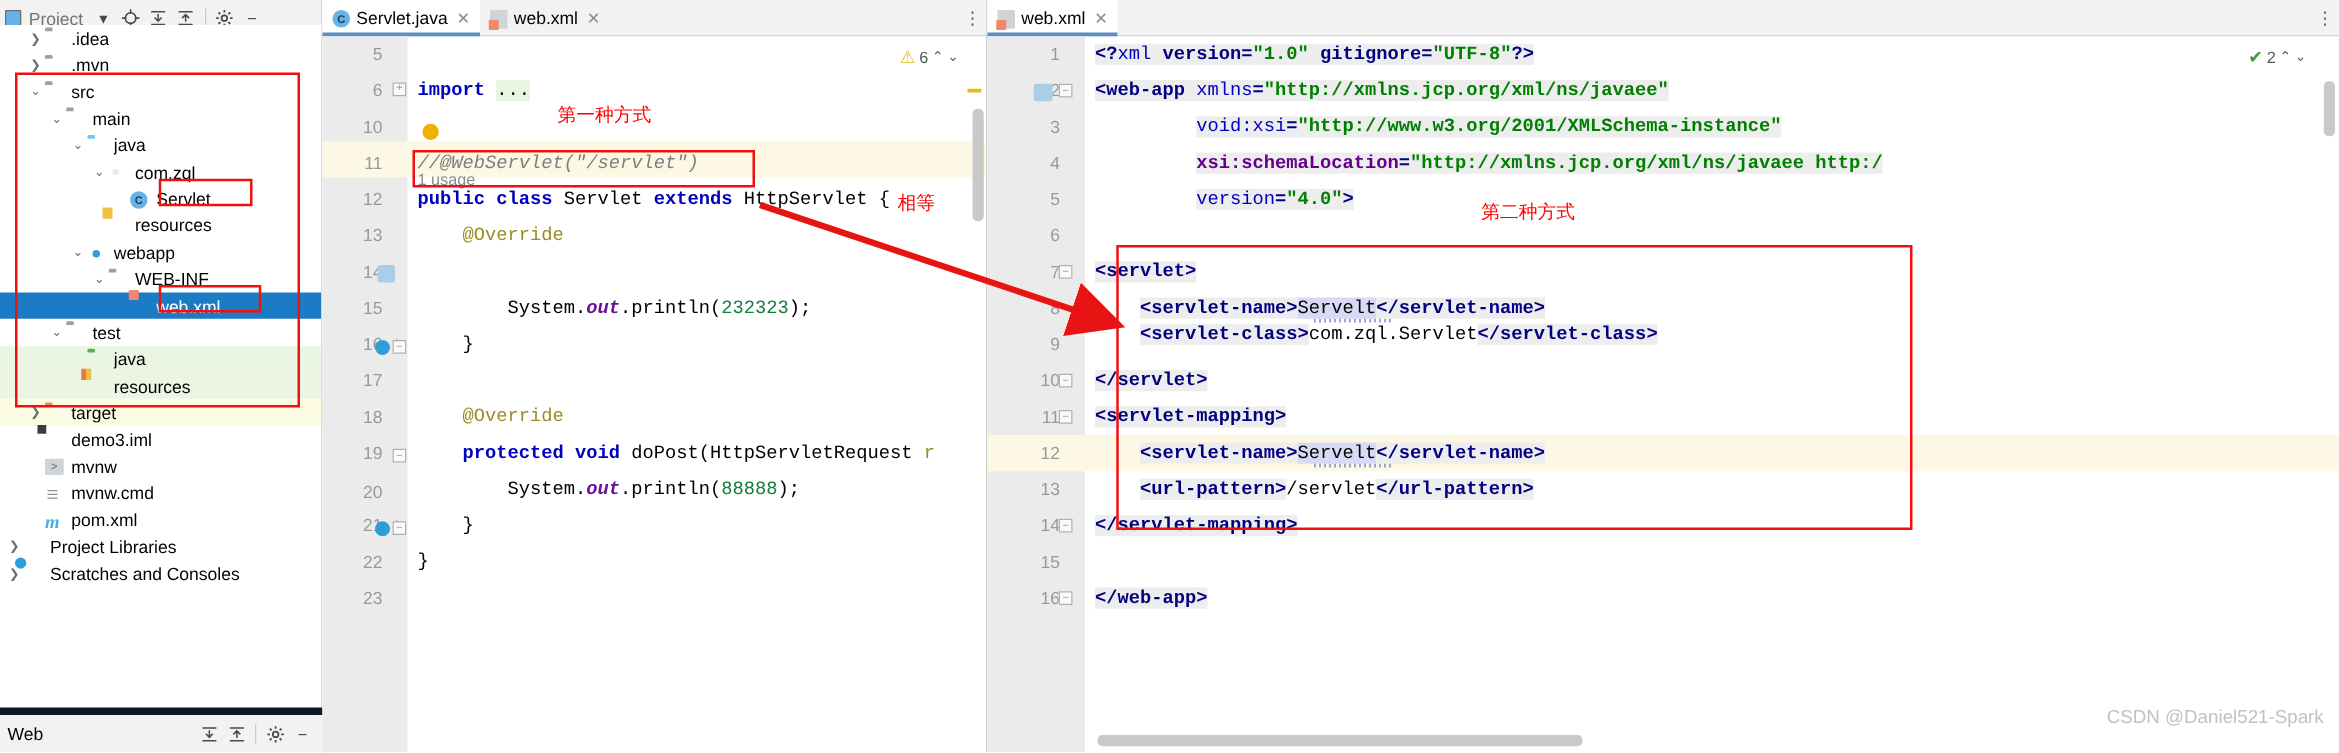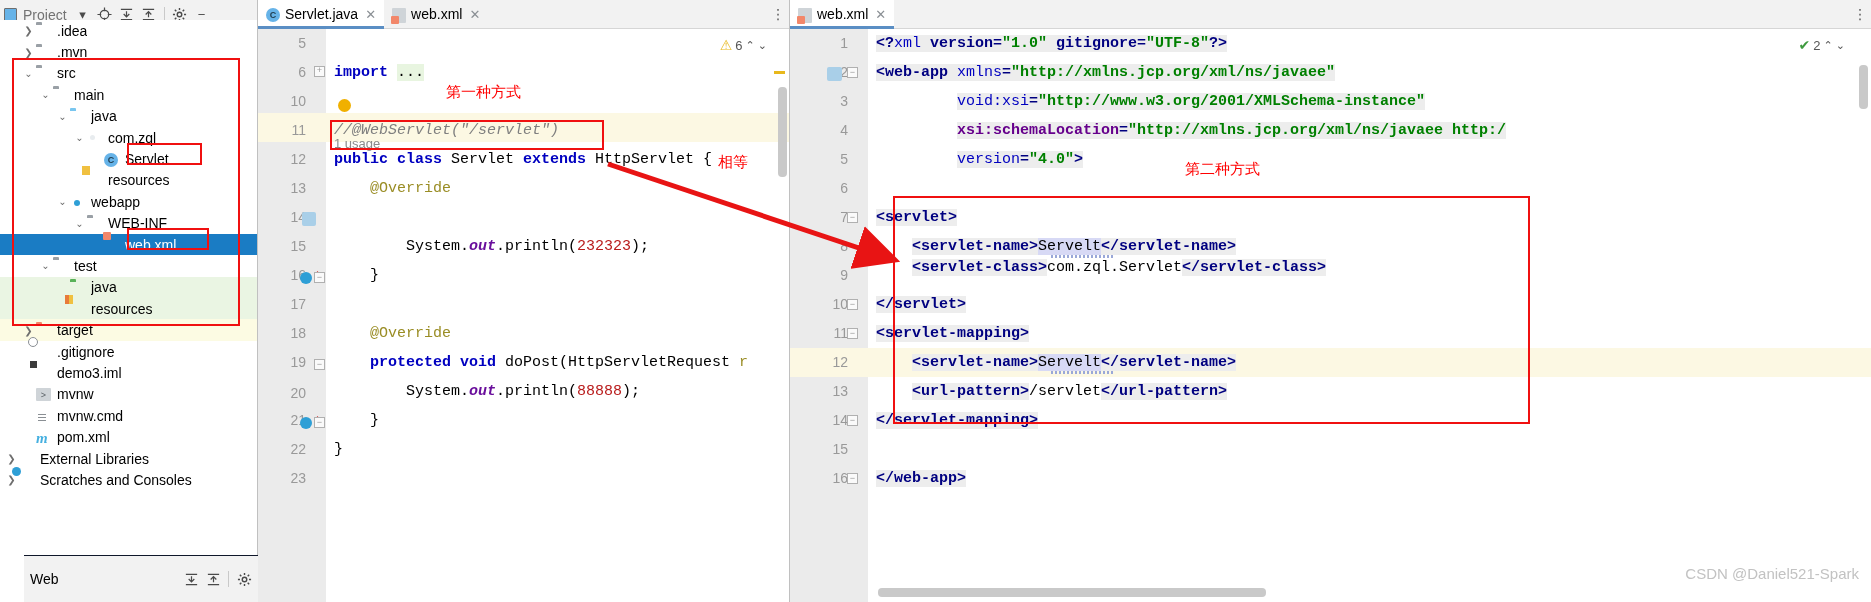--- a/index.html
+++ b/index.html
@@ -78,23 +78,23 @@
   .pkg-ico{width:15px;height:12px;background:#9aa0a6;border-radius:1px;position:relative;top:1px;}
   .pkg-ico::after{content:"";position:absolute;left:3px;top:3px;width:5px;height:5px;border-radius:50%;background:#e8ecef;}
   .git-ico{width:13px;height:15px;background:#cfd4d8;border-radius:1px;position:relative;top:1px;}
   .git-ico::after{content:"";position:absolute;right:-2px;bottom:-1px;width:8px;height:8px;border-radius:50%;border:1.5px solid #8a8f94;background:#fff;}
   .iml-ico{width:13px;height:15px;background:#cfd4d8;border-radius:1px;position:relative;top:1px;}
   .iml-ico::after{content:"";position:absolute;right:-1px;bottom:-1px;width:7px;height:7px;background:#3b3b3b;}
 
   .hl-box { position: absolute; border: 2.5px solid #f01010; pointer-events: none; z-index: 6; }
 
   #web-bar {
-    position: absolute; bottom: 0; left: 0; width: 258px; height: 47px;
-    background: #f2f2f2; border-top: 1px solid #0f172a;
-    display: flex; align-items: center; padding: 0 6px; gap: 2px; margin-left: 24px;
+    position: absolute; bottom: 0; left: 0; width: 258px; height: 36px;
+    background: #f2f2f2; border-top: 6px solid #0f172a;
+    display: flex; align-items: center; padding: 0 6px; gap: 2px;
   }
   #web-bar .wlabel { font-size: 14px; flex: 1; }
 
   
   #center-editor { width: 532px; flex: 0 0 532px; position: relative; background: #ffffff; border-right: 1px solid #c0c0c0; }
   .tabbar { height: 29px; background: #f2f2f2; display: flex; align-items: stretch; border-bottom: 1px solid #d6d6d6; position: relative; }
   .etab { display: flex; align-items: center; padding: 0 8px; gap: 5px; font-size: 14px; position: relative; }
   .etab.active { background: #ffffff; }
   .etab.active::after { content:""; position:absolute; left:0; right:0; bottom:-1px; height:3px; background:#5a8ec4; }
   .etab .x { color: #8a8f94; font-size: 13px; margin-left: 2px; }
@@ -102,21 +102,21 @@
   .kebab { width: 22px; display: flex; align-items: center; justify-content: center; color: #5a5a5a; letter-spacing: 0; font-size: 14px; }
 
   .ed-body { position: absolute; top: 29px; left: 0; right: 0; bottom: 0; overflow: hidden; }
   .gutter { position: absolute; top:0; bottom:0; left:0; width: 68px; background: #ebebeb; }
   .lnum { position:absolute; left: 4px; width: 26px; text-align: right; color: #999999; font-size: 14px; font-family: "Liberation Sans", sans-serif; }
   .code-area { position: absolute; top: 0; left: 68px; right: 0; bottom: 0; font-family: "Liberation Mono", monospace; font-size: 15px; }
   .cl { position: absolute; left: 8px; white-space: pre; height: 29px; line-height: 29px; }
   .rowhl { position: absolute; left: 0; right: 0; height: 29px; }
   .kw { color: #0000c0; font-weight: bold; }
   .ann { color: #9a8d25; }
-  .num { color: #b91c1c; }
+  .num { color: #15803d; }
   .fld { color: #6a0f9c; font-style: italic; font-weight: bold; }
   .cmt { color: #7f7f7f; font-style: italic; }
   .tagname { color: #000080; font-weight: bold; }
   .attr { color: #0000c0; }
   .attrval { color: #008000; font-weight: bold; }
   .xsi { color: #66008c; font-weight: bold; }
 
   .fold { position:absolute; width: 11px; height: 11px; border:1px solid #b0b0b0; background:#fafafa; color:#9a9a9a; font-size:9px; line-height:9px; text-align:center; }
   .bulb { width: 13px; height: 13px; border-radius: 50%; background: #f0b000; position: absolute; }
 
@@ -264,26 +264,20 @@
         </div>
         <div class="trow yellowbg">
           <span style="display:inline-block;width:21px"></span>
           <span class="arrow">❯</span>
           <span class="ficon"><span class="folder orange"></span></span>
           <span class="lbl">target</span>
         </div>
         <div class="trow">
           <span style="display:inline-block;width:21px"></span>
           <span class="arrow none">·</span>
-          <span class="ficon"><span class="git-ico"></span></span>
-          <span class="lbl">.gitignore</span>
-        </div>
-        <div class="trow">
-          <span style="display:inline-block;width:21px"></span>
-          <span class="arrow none">·</span>
           <span class="ficon"><span class="iml-ico"></span></span>
           <span class="lbl">demo3.iml</span>
         </div>
         <div class="trow">
           <span style="display:inline-block;width:21px"></span>
           <span class="arrow none">·</span>
           <span class="ficon">
             <span class="mvnw-ico">&gt;</span>
           </span>
           <span class="lbl">mvnw</span>
@@ -297,21 +291,21 @@
         <div class="trow">
           <span style="display:inline-block;width:21px"></span>
           <span class="arrow none">·</span>
           <span class="ficon"><span class="m-ico">m</span></span>
           <span class="lbl">pom.xml</span>
         </div>
         <div class="trow">
           <span style="display:inline-block;width:4px"></span>
           <span class="arrow">❯</span>
           <span class="ficon"><span class="lib-ico"></span></span>
-          <span class="lbl">External Libraries</span>
+          <span class="lbl">Project Libraries</span>
         </div>
         <div class="trow">
           <span style="display:inline-block;width:4px"></span>
           <span class="arrow">❯</span>
           <span class="ficon"><span class="scr-ico"></span></span>
           <span class="lbl">Scratches and Consoles</span>
         </div>
       </div>
 
     <div class="hl-box" style="left:12px; top:58px; width:228px; height:268px;"></div>

